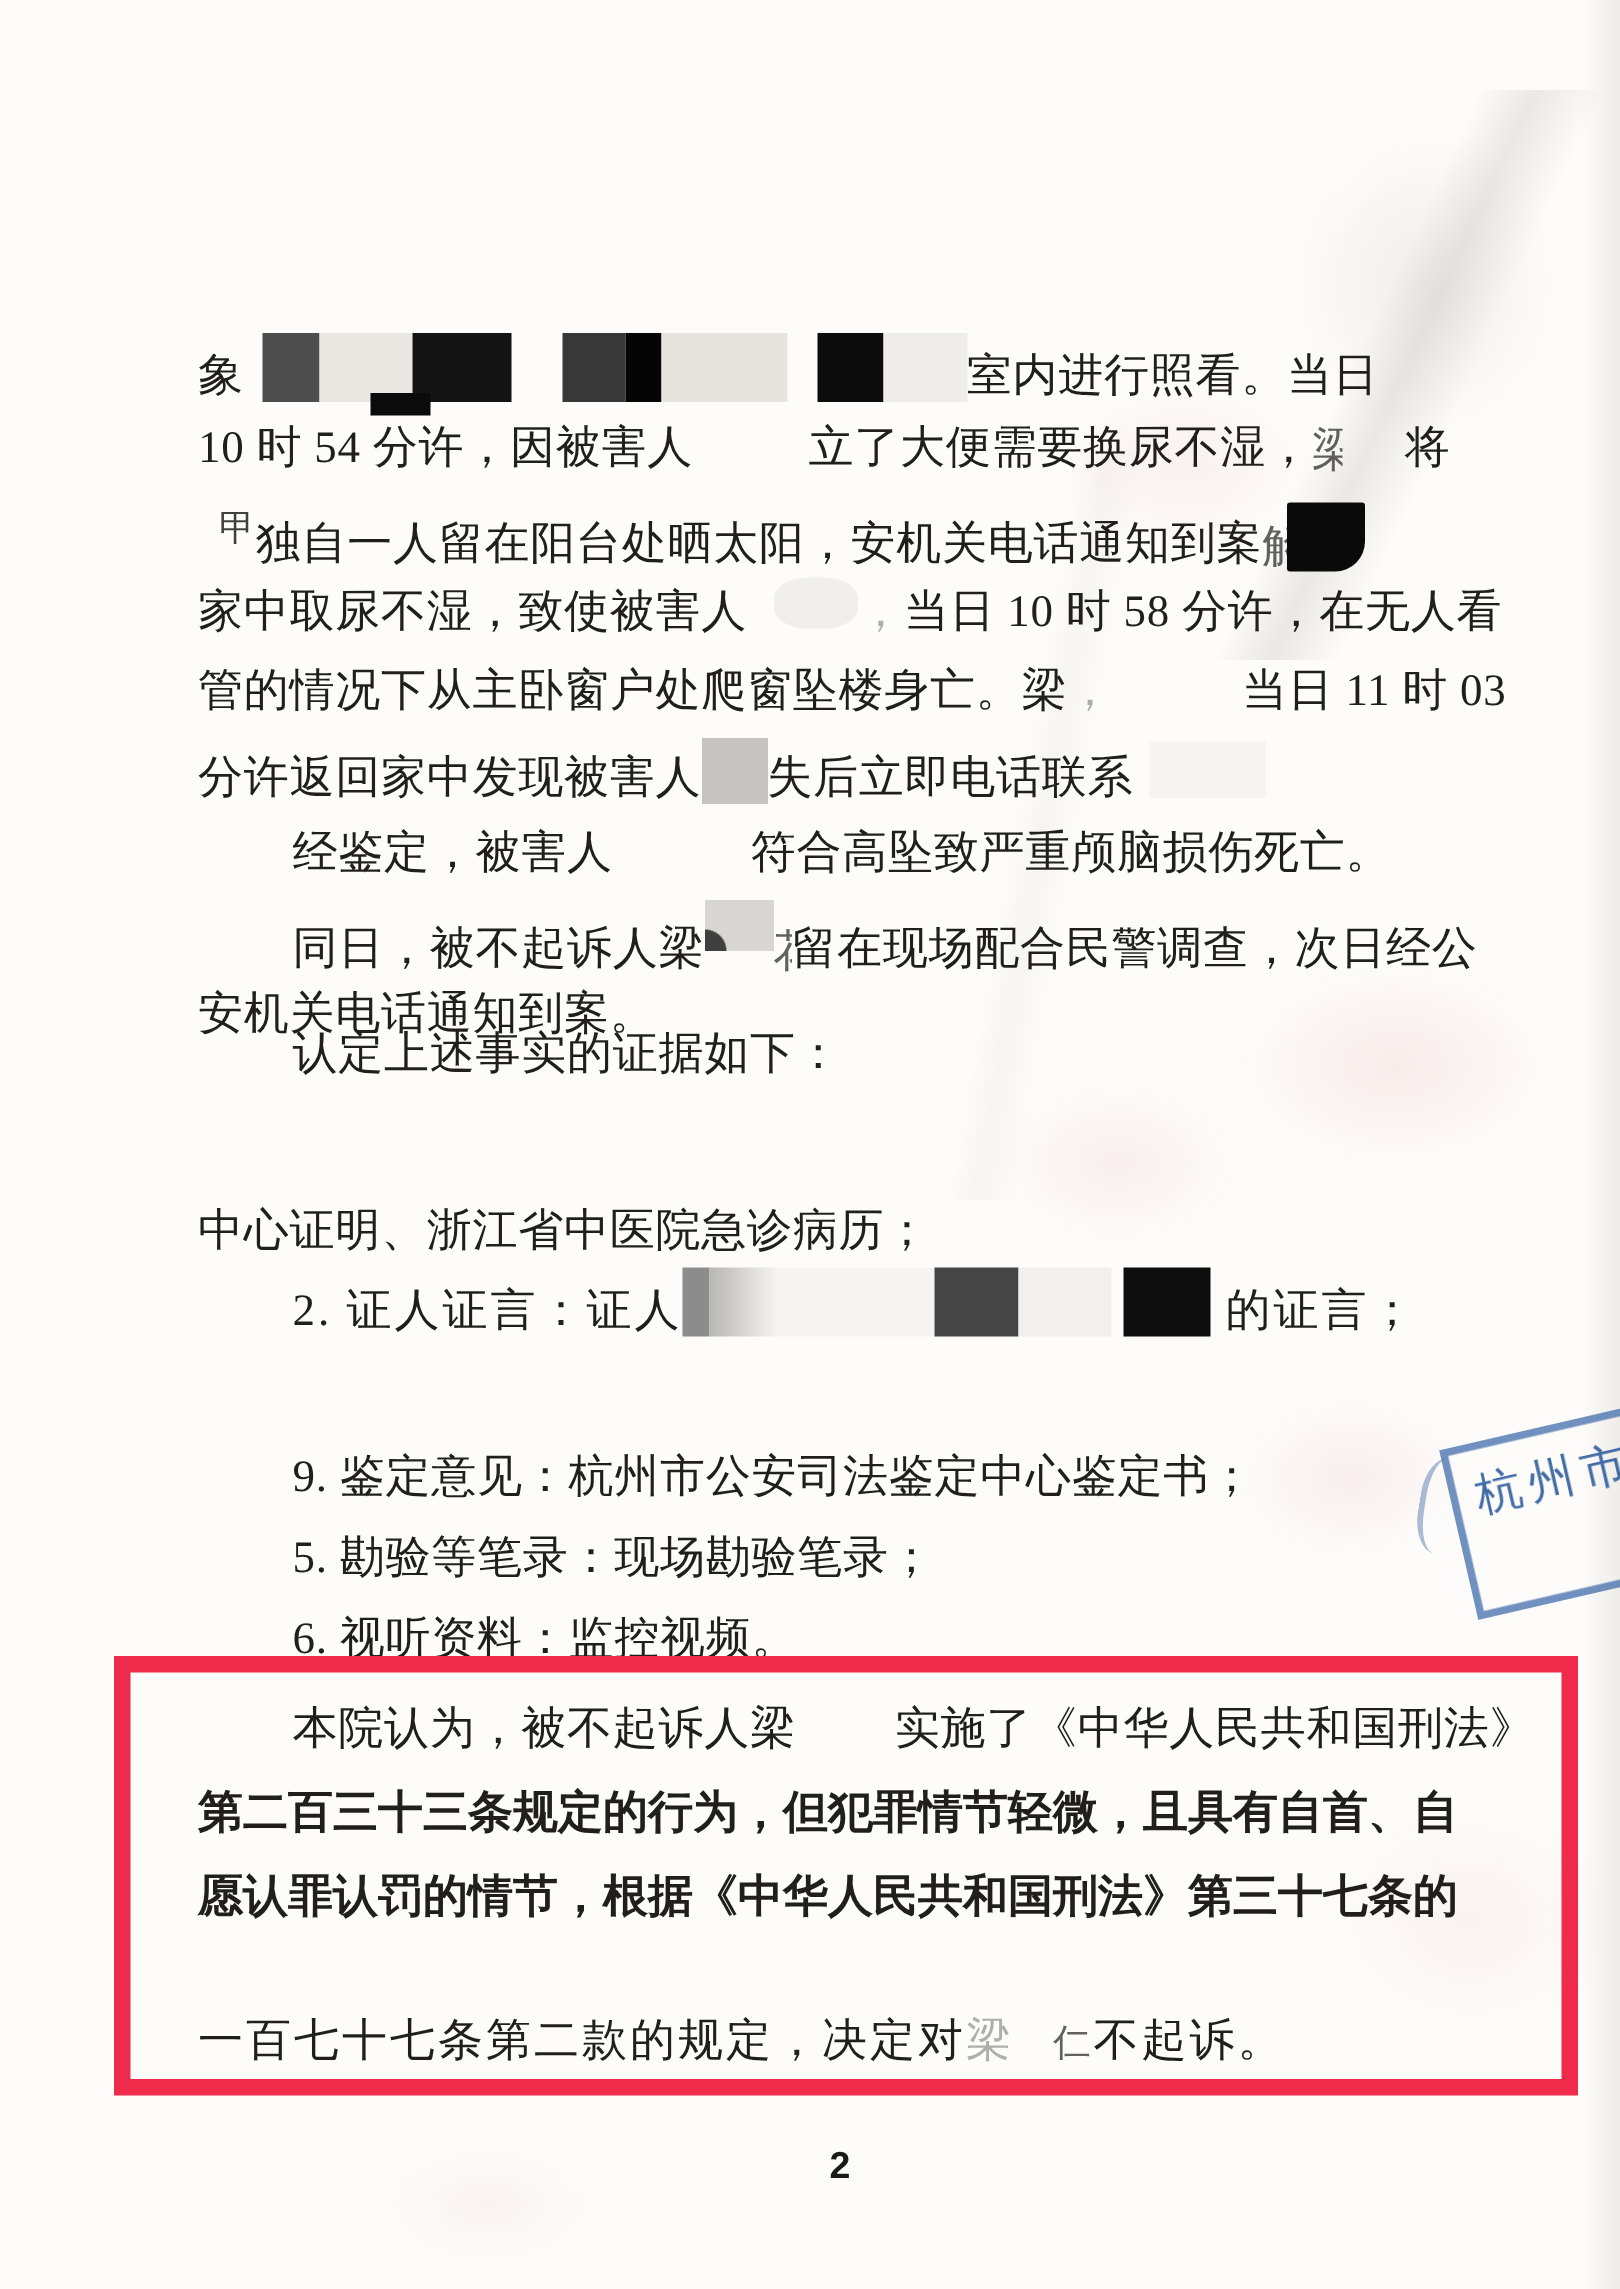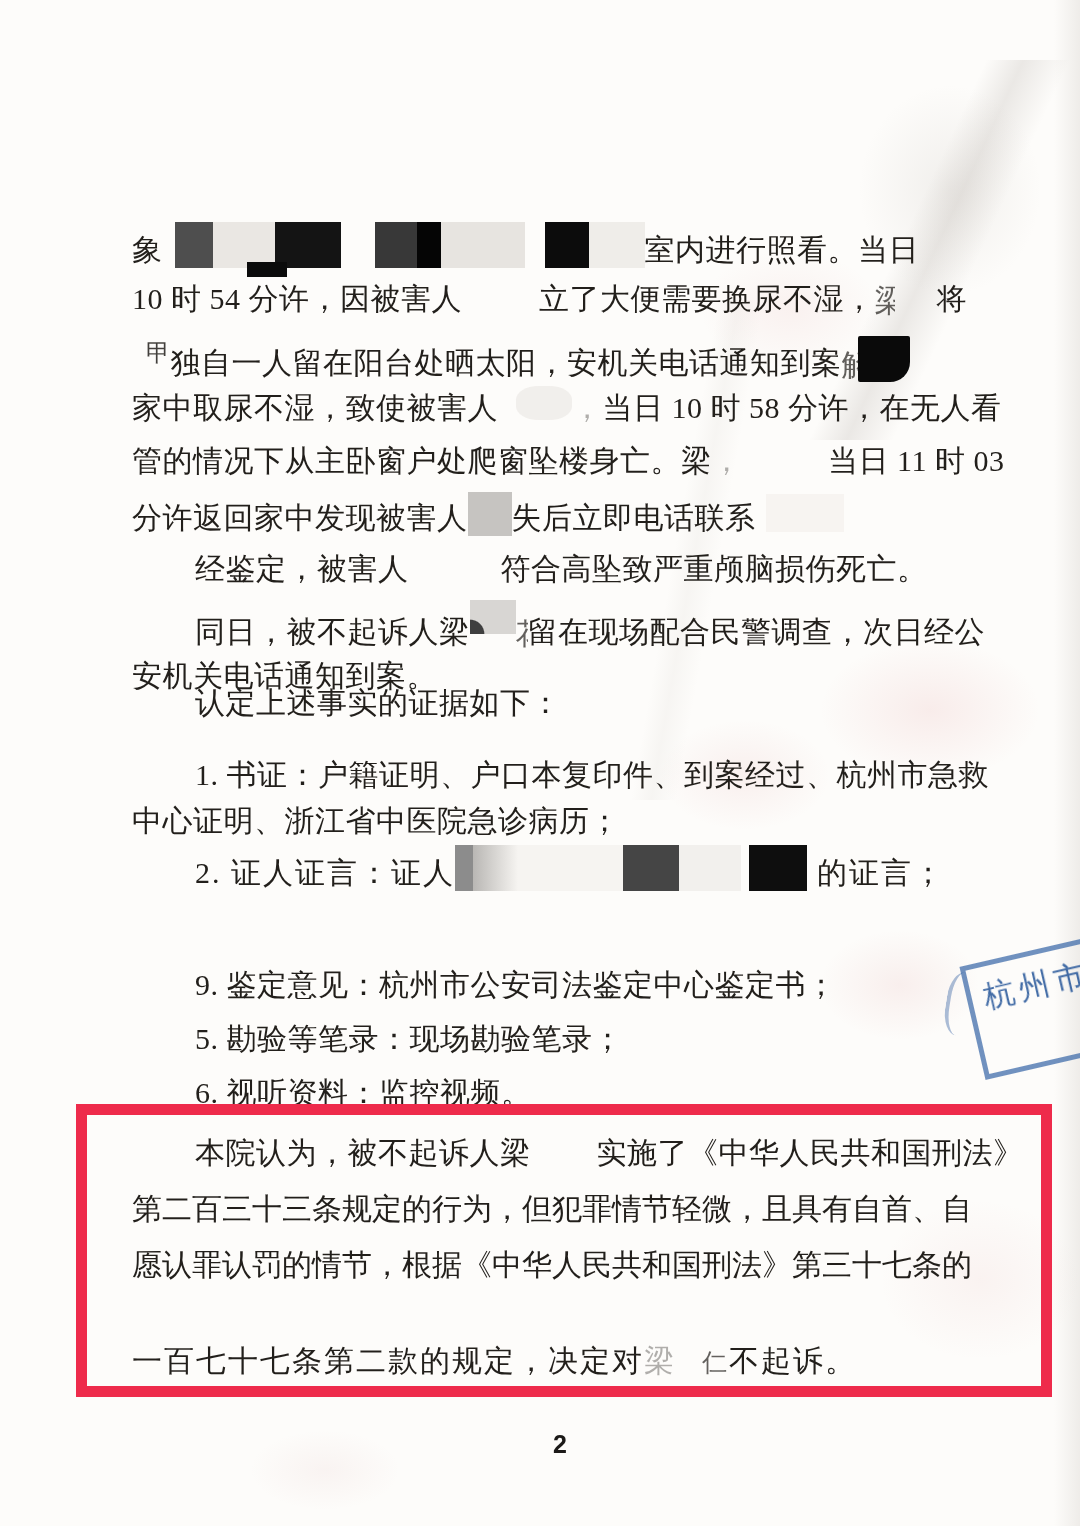--- a/index.html
+++ b/index.html
@@ -21,21 +21,21 @@
   .s3{left:660px;top:720px;width:170px;height:110px;background:radial-gradient(closest-side,rgba(210,125,125,.10),transparent);}
   .s4{left:820px;top:930px;width:160px;height:110px;background:radial-gradient(closest-side,rgba(205,120,120,.10),transparent);}
   .s5{left:250px;top:1430px;width:150px;height:80px;background:radial-gradient(closest-side,rgba(200,140,140,.08),transparent);}
   .s6{left:880px;top:1200px;width:200px;height:160px;background:radial-gradient(closest-side,rgba(210,130,130,.08),transparent);}
 
   
   .line{position:absolute;left:132px;height:46px;line-height:46px;white-space:nowrap;
         font-size:30px;color:#221f1b;letter-spacing:.5px;}
   .indent{padding-left:63px;}
   .ls2{letter-spacing:2px;}
-  .ls0{letter-spacing:0;}
+  .ls0{letter-spacing:0;font-weight:bold;}
 
   
   .rb{display:inline-block;height:46px;vertical-align:-8px;}
   .sp{display:inline-block;height:10px;}
   .smudge{display:inline-block;height:34px;vertical-align:-2px;border-radius:40%;
           background:#e7e4e0;opacity:.55;}
   .blob{display:inline-block;position:relative;vertical-align:-9px;background:#0a0a0a;}
   .blob-l3{width:52px;height:46px;border-radius:2px 2px 20px 2px;}
   .blob-l14{width:64px;height:46px;border-radius:2px 2px 30px 2px;}
   .blob-l14 .tail{position:absolute;left:-12px;bottom:-32px;width:42px;height:38px;background:#0a0a0a;
@@ -122,23 +122,20 @@
   </div>
 
   <div class="line" style="top:653px">
     <span>安机关电话通知到案。</span>
   </div>
 
   <div class="line indent" style="top:680px">
     <span>认定上述事实的证据如下：</span>
   </div>
 
-  <div class="line indent" style="top:752px">
-    <span>1. 书证：户籍证明、户口本复印件、到案经过、杭州市急救</span>
-  </div>
 
   <div class="line" style="top:798px">
     <span>中心证明、浙江省中医院急诊病历；</span>
   </div>
 
   <div class="line indent ls2" style="top:845px">
     <span>2. 证人证言：证人</span><span class="rb" style="width:18px;background:#8c8c8c"></span><span class="rb" style="width:150px;background:linear-gradient(90deg,#b9b7b4,#f6f4f1 30%,#f6f4f1)"></span><span class="rb" style="width:56px;background:#454545"></span><span class="rb" style="width:62px;background:#f2f0ed"></span><span class="sp" style="width:8px"></span><span class="rb" style="width:58px;background:#0e0e0e"></span><span class="sp" style="width:10px"></span><span>的证言；</span>
   </div>
 
 

